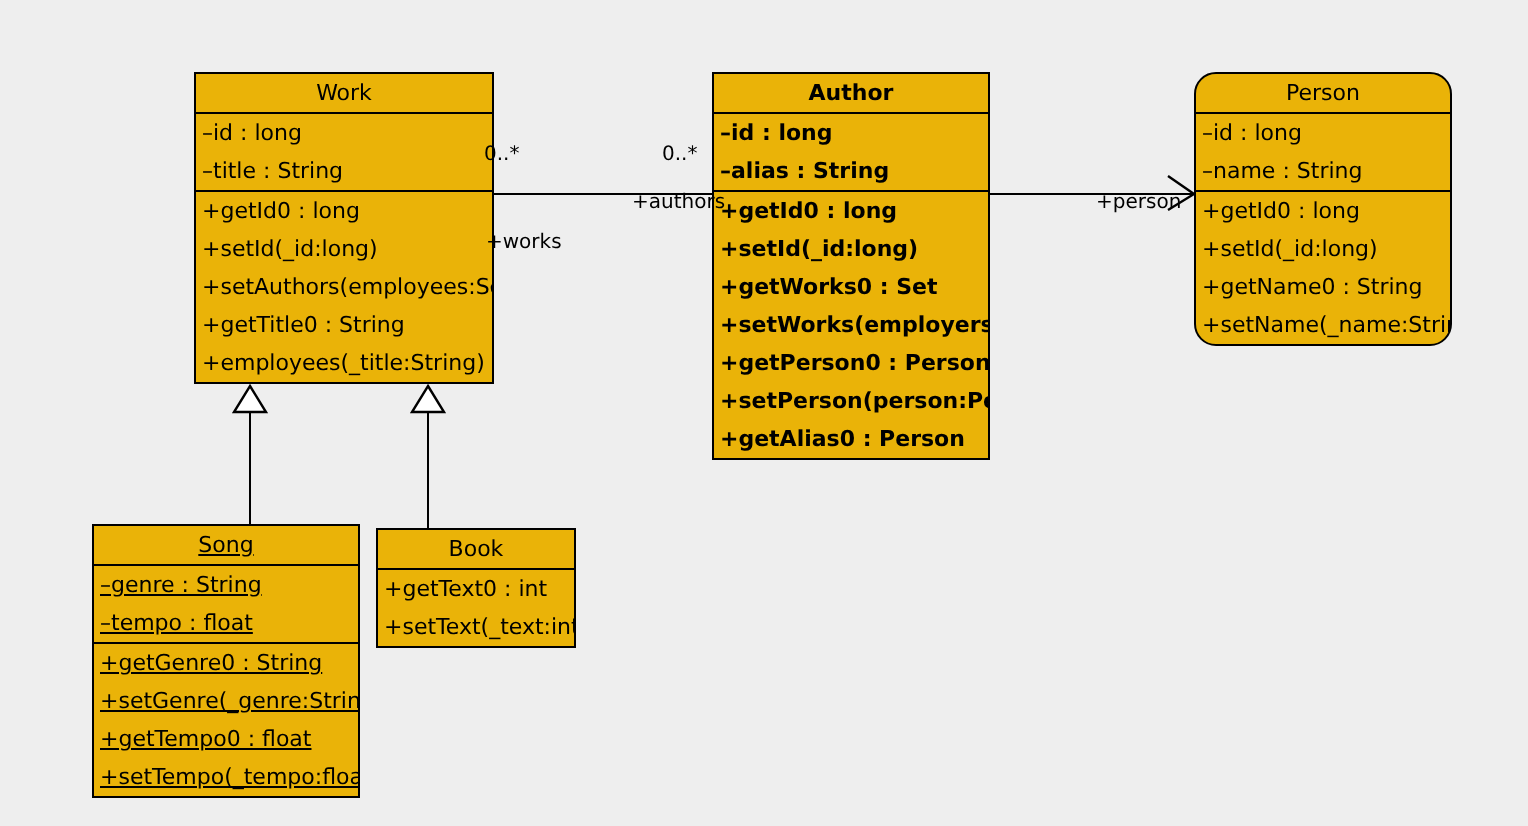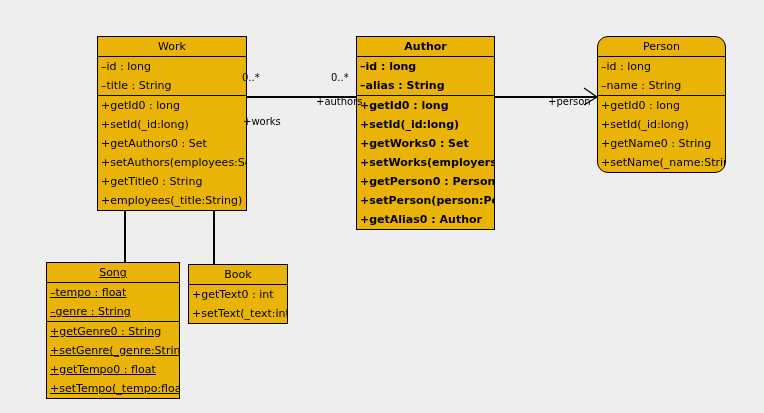--- a/index.html
+++ b/index.html
@@ -90,63 +90,62 @@
 
   <div class="uml-class" style="left:97px; top:36px; width:150px;">
     <div class="uml-name">Work</div>
     <div class="uml-section attrs">
       <div class="uml-row">–id : long</div>
       <div class="uml-row">–title : String</div>
     </div>
     <div class="uml-section methods">
       <div class="uml-row">+getId0 : long</div>
       <div class="uml-row">+setId(_id:long)</div>
-      <div class="uml-row">+getAuthors0 : Set</div>
       <div class="uml-row">+setAuthors(employees:Set)</div>
       <div class="uml-row">+getTitle0 : String</div>
       <div class="uml-row">+employees(_title:String)</div>
     </div>
   </div>
 
   <div class="uml-class" style="left:356px; top:36px; width:139px;font-weight:bold;">
     <div class="uml-name">Author</div>
     <div class="uml-section attrs">
       <div class="uml-row">–id : long</div>
       <div class="uml-row">–alias : String</div>
     </div>
     <div class="uml-section methods">
       <div class="uml-row">+getId0 : long</div>
       <div class="uml-row">+setId(_id:long)</div>
       <div class="uml-row">+getWorks0 : Set</div>
       <div class="uml-row">+setWorks(employers:Set)</div>
       <div class="uml-row">+getPerson0 : Person</div>
       <div class="uml-row">+setPerson(person:Person)</div>
-      <div class="uml-row">+getAlias0 : Author</div>
+      <div class="uml-row">+getAlias0 : Person</div>
     </div>
   </div>
 
   <div class="uml-class" style="left:597px; top:36px; width:129px;border-radius:11px;">
     <div class="uml-name">Person</div>
     <div class="uml-section attrs">
       <div class="uml-row">–id : long</div>
       <div class="uml-row">–name : String</div>
     </div>
     <div class="uml-section methods">
       <div class="uml-row">+getId0 : long</div>
       <div class="uml-row">+setId(_id:long)</div>
       <div class="uml-row">+getName0 : String</div>
       <div class="uml-row">+setName(_name:String)</div>
     </div>
   </div>
 
   <div class="uml-class" style="left:46px; top:262px; width:134px;text-decoration:underline;">
     <div class="uml-name">Song</div>
     <div class="uml-section attrs">
+      <div class="uml-row">–genre : String</div>
       <div class="uml-row">–tempo : float</div>
-      <div class="uml-row">–genre : String</div>
     </div>
     <div class="uml-section methods">
       <div class="uml-row">+getGenre0 : String</div>
       <div class="uml-row">+setGenre(_genre:String)</div>
       <div class="uml-row">+getTempo0 : float</div>
       <div class="uml-row">+setTempo(_tempo:float)</div>
     </div>
   </div>
 
   <div class="uml-class" style="left:188px; top:264px; width:100px;">

